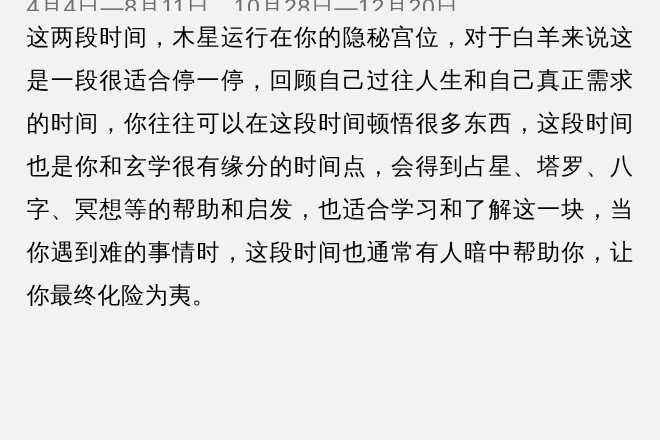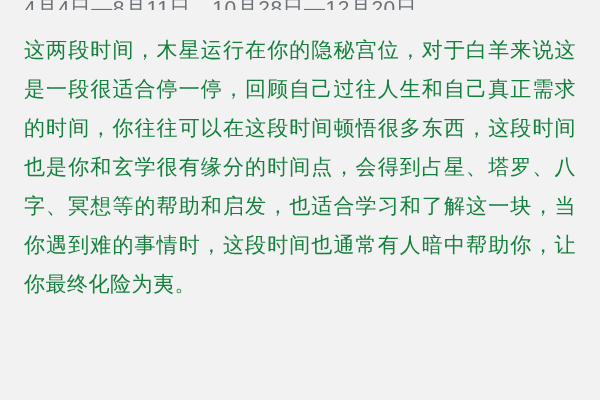--- a/index.html
+++ b/index.html
@@ -12,27 +12,27 @@
     background: #f2f2f2;
     font-family: "Liberation Sans", sans-serif;
     overflow: hidden;
   }
   .page {
     position: relative;
     width: 600px;
     height: 380px;
     background: #f2f2f2;
     box-sizing: border-box;
-    padding: 16px 24px;
+    padding: 1px 24px;
     overflow: hidden;
   }
   .text-body {
     font-size: 21px;
     line-height: 39px;
-    color: #15803d;
+    color: #000000;
     letter-spacing: 0.5px;
     text-align: justify;
     text-justify: inter-character;
     font-weight: 400;
   }
   .clipped-line {
     position: absolute;
     top: -12px;
     left: 24px;
     right: 24px;

